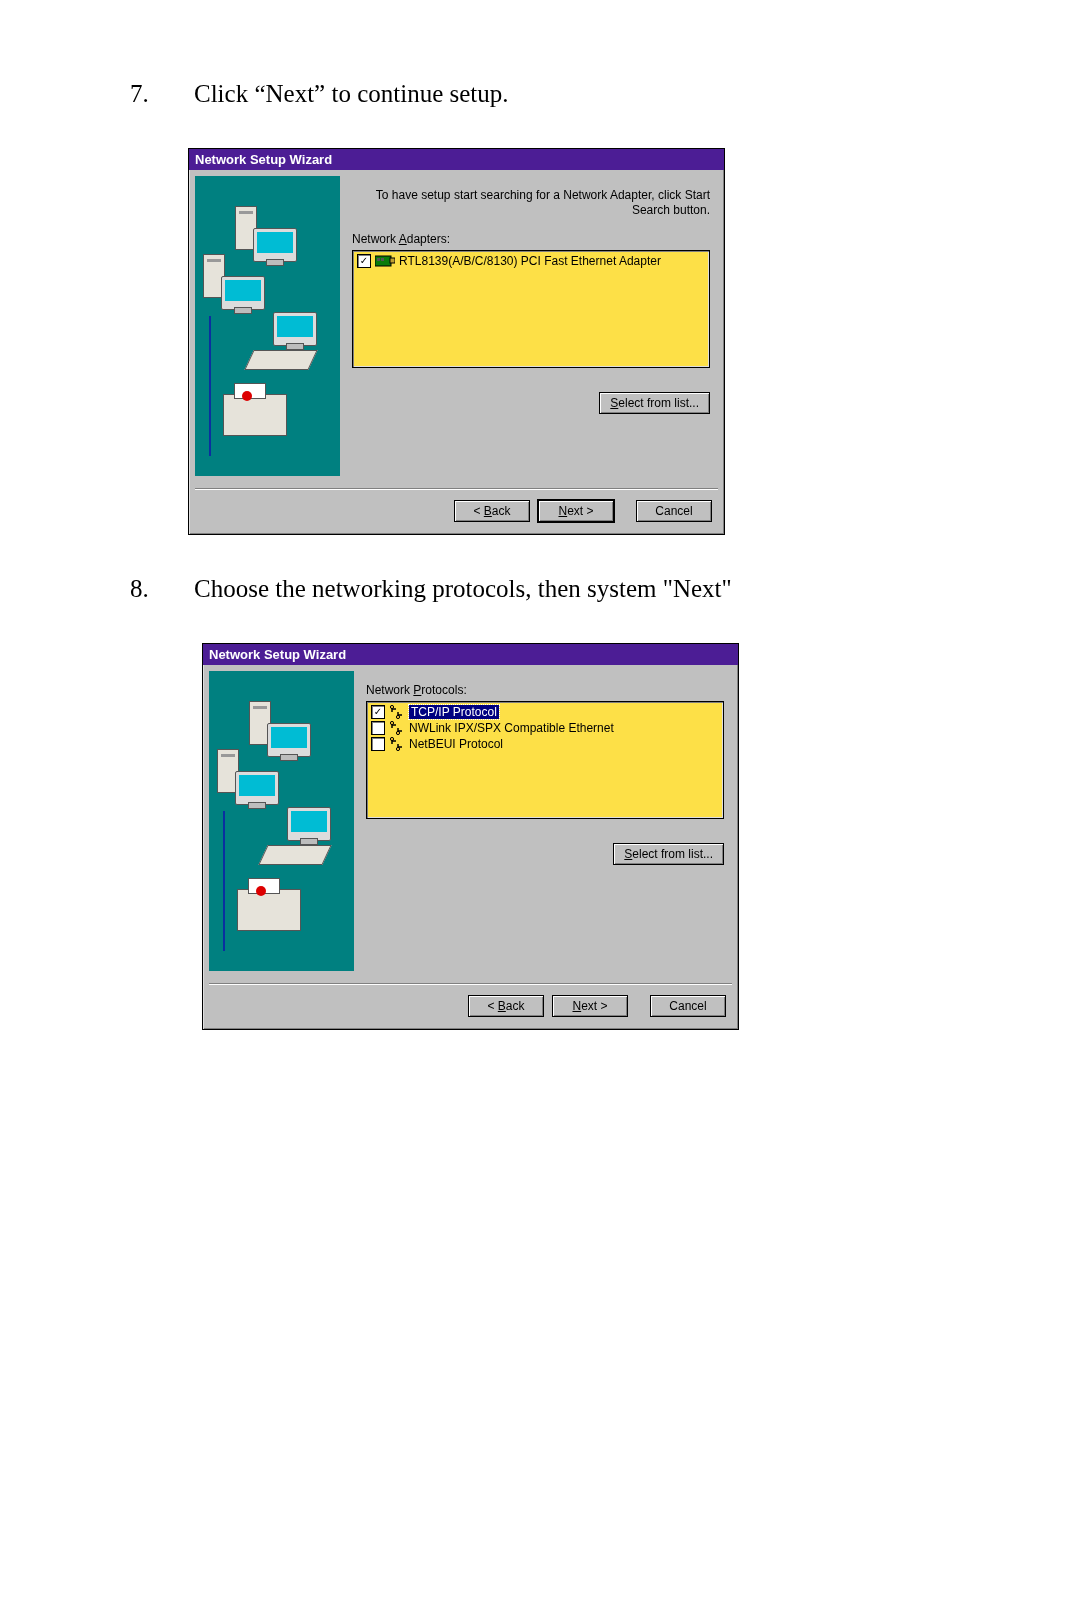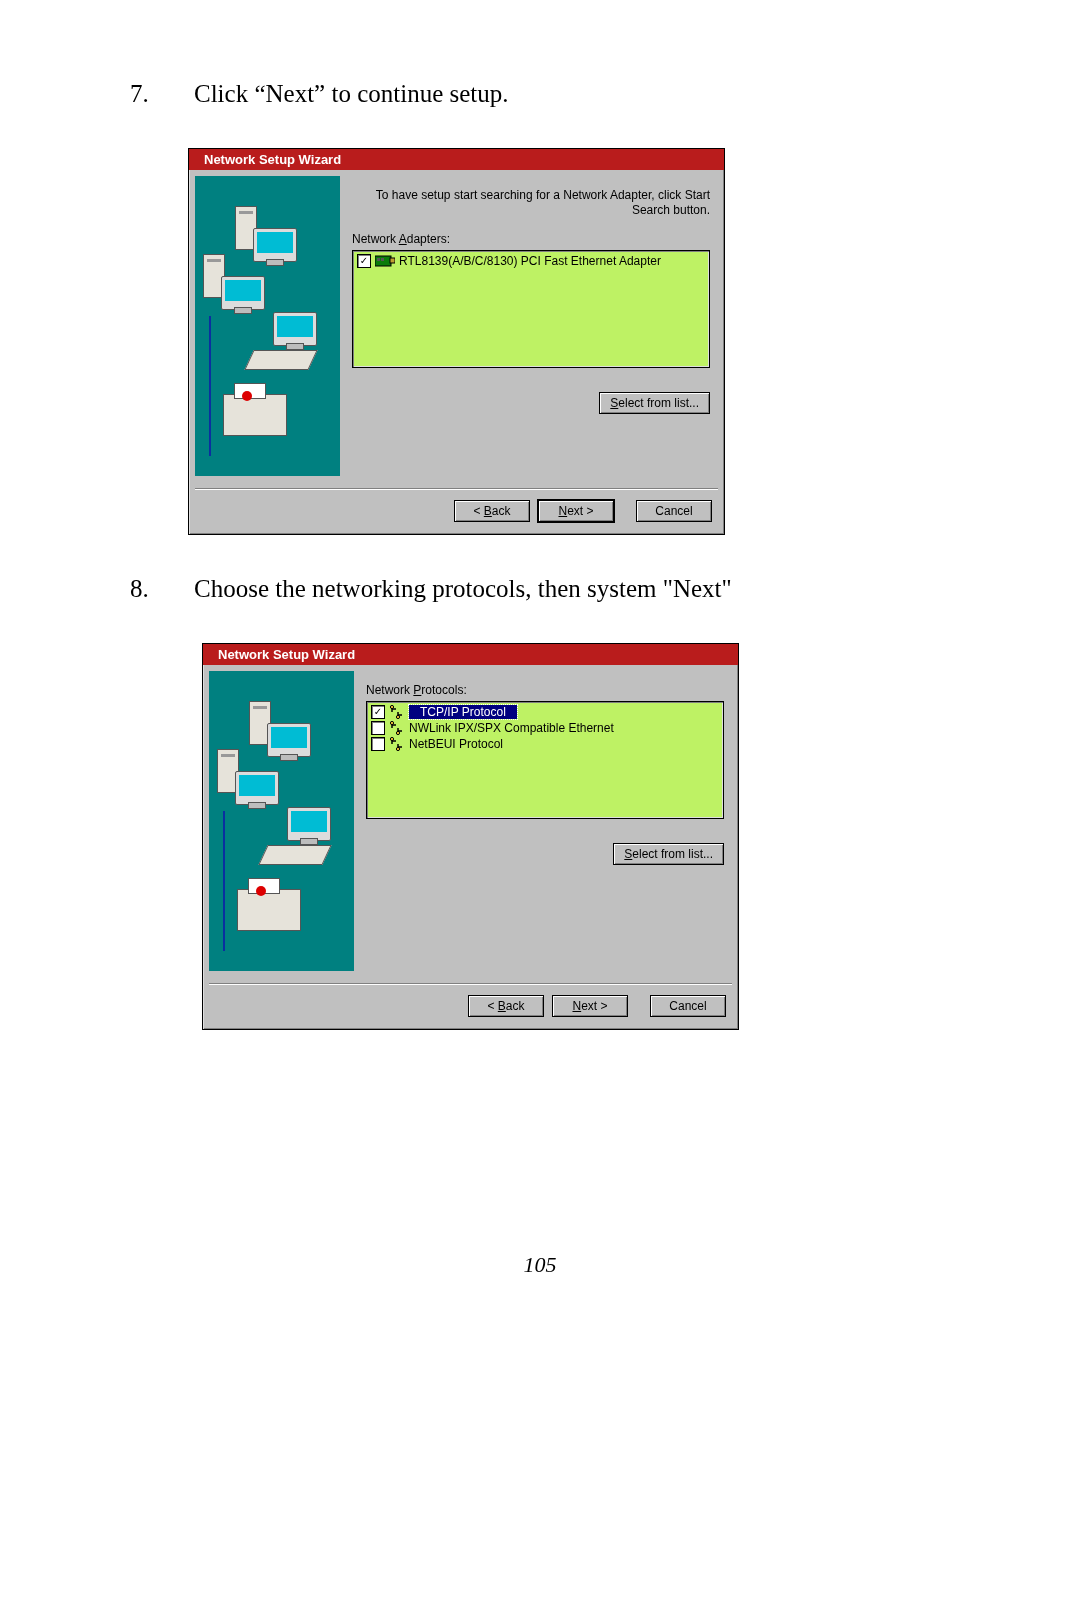--- a/index.html
+++ b/index.html
@@ -42,24 +42,24 @@
   .dialog {
     width: 535px;
     background: #c0c0c0;
     border: 1px solid #000;
     box-shadow: inset 1px 1px 0 #dfdfdf, inset -1px -1px 0 #808080;
     font-family: "MS Sans Serif", Tahoma, Arial, sans-serif;
     font-size: 12px;
     color: #000;
   }
   .titlebar {
-    background: #b91c1c;
+    background: #4c1d95;
     color: #fff;
     font-weight: bold;
-    padding: 3px 15px;
+    padding: 3px 6px;
     font-size: 13px;
   }
   .dialog-body {
     display: flex;
   }
   .sidebar-graphic {
     width: 145px;
     height: 300px;
     background: #008080;
     margin: 6px 4px 6px 6px;
@@ -91,39 +91,39 @@
     cursor: default;
   }
   .win-btn.default {
     box-shadow: inset 1px 1px 0 #fff, inset -1px -1px 0 #808080, 0 0 0 1px #000;
   }
   .u { text-decoration: underline; }
   .label {
     margin-bottom: 4px;
   }
   .listbox {
-    background: #bef264;
+    background: #fde047;
     border: 1px solid #000;
     box-shadow: inset 1px 1px 0 #808080, inset -1px -1px 0 #dfdfdf;
     height: 112px;
     padding: 2px;
     overflow: hidden;
   }
   .list-item {
     display: flex;
     align-items: center;
     gap: 4px;
     padding: 1px 2px;
     white-space: nowrap;
   }
   .list-item.selected .item-label {
     background: #000080;
     color: #fff;
     outline: 1px dotted #fff;
-    padding: 0 11px;
+    padding: 0 2px;
   }
   .chk {
     width: 12px; height: 12px;
     border: 1px solid #000;
     background: #fff;
     box-shadow: inset 1px 1px 0 #808080;
     display: inline-flex;
     align-items: center;
     justify-content: center;
     font-size: 10px;
@@ -324,14 +324,13 @@
       </div>
       <div class="footer-sep"></div>
       <div class="footer">
         <button class="win-btn">&lt; <span class="u">B</span>ack</button>
         <button class="win-btn"><span class="u">N</span>ext &gt;</button>
         <button class="win-btn" style="margin-left:14px;">Cancel</button>
       </div>
     </div>
   </div>
 
-  <div class="page-number">105</div>
 </div>
 
 </body></html>

